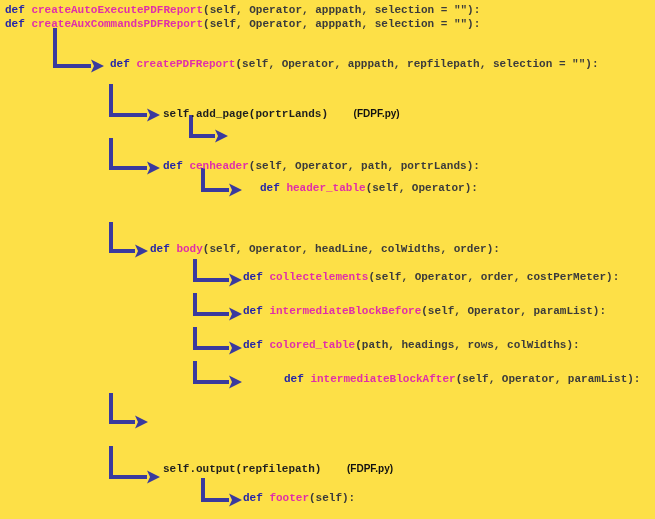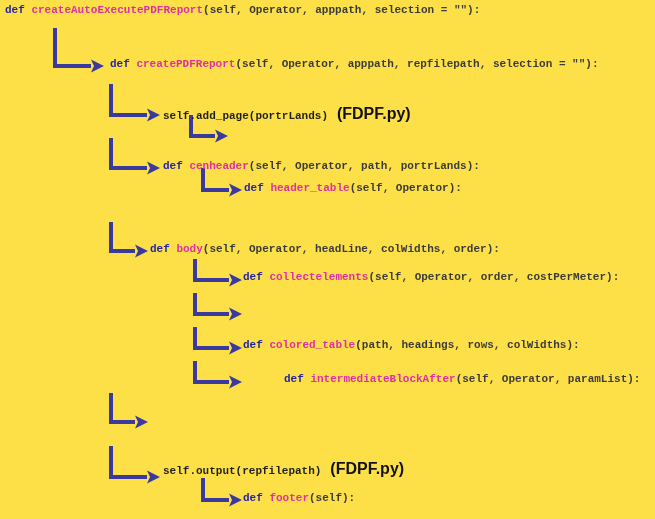--- a/index.html
+++ b/index.html
@@ -34,23 +34,24 @@
   .args {
     color: #3b3b3b;
     font-weight: bold;
   }
   .plain {
     color: #1f1f1f;
     font-weight: bold;
   }
   .file-tag {
     font-family: "Liberation Sans", "DejaVu Sans", sans-serif;
-    font-size: 16px;
+    font-size: 10px;
     font-weight: bold;
     color: #111111;
+    margin-left: 20px;
   }
   .arrow {
     position: absolute;
   }
   .arrow svg {
     display: block;
     overflow: visible;
   }
 </style>
 </head>
@@ -129,23 +130,25 @@
         <polygon points="52,31 39,24.5 42,31 39,37.5" fill="#3a3a9e"></polygon>
       </svg>
     </div>
     <div class="arrow" style="left: 200px; top: 478px; width: 42px; height: 26px;">
       <svg width="42" height="26" viewBox="0 0 42 26">
         <path d="M 3 0 L 3 22 L 29 22" stroke="#3a3a9e" stroke-width="4" fill="none" stroke-linecap="butt"></path>
         <polygon points="42,22 29,15.5 32,22 29,28.5" fill="#3a3a9e"></polygon>
       </svg>
     </div>
     <div class="code-line" style="left: 5px; top: 4px;"><span class="kw">def </span><span class="fn">createAutoExecutePDFReport</span><span class="args">(self, Operator, apppath, selection = ""):</span></div>
+    <div class="code-line" style="left: 5px; top: 18px;"><span class="kw">def </span><span class="fn">createAuxCommandsPDFReport</span><span class="args">(self, Operator, apppath, selection = ""):</span></div>
     <div class="code-line" style="left: 110px; top: 58px;"><span class="kw">def </span><span class="fn">createPDFReport</span><span class="args">(self, Operator, apppath, repfilepath, selection = ""):</span></div>
     <div class="code-line" style="left: 163px; top: 107px;"><span class="plain">self.add_page(portrLands)</span><span class="file-tag">  (FDPF.py)</span></div>
     <div class="code-line" style="left: 163px; top: 160px;"><span class="kw">def </span><span class="fn">cenheader</span><span class="args">(self, Operator, path, portrLands):</span></div>
-    <div class="code-line" style="left: 244px; top: 182px; text-align: center;"><span class="kw">def </span><span class="fn">header_table</span><span class="args">(self, Operator):</span></div>
+    <div class="code-line" style="left: 260px; top: 182px; text-align: center;"><span class="kw">def </span><span class="fn">header_table</span><span class="args">(self, Operator):</span></div>
     <div class="code-line" style="left: 243px; top: 271px;"><span class="kw">def </span><span class="fn">collectelements</span><span class="args">(self, Operator, order, costPerMeter):</span></div>
     <div class="code-line" style="left: 150px; top: 243px;"><span class="kw">def </span><span class="fn">body</span><span class="args">(self, Operator, headLine, colWidths, order):</span></div>
+    <div class="code-line" style="left: 243px; top: 305px;"><span class="kw">def </span><span class="fn">intermediateBlockBefore</span><span class="args">(self, Operator, paramList):</span></div>
     <div class="code-line" style="left: 243px; top: 339px;"><span class="kw">def </span><span class="fn">colored_table</span><span class="args">(path, headings, rows, colWidths):</span></div>
     <div class="code-line" style="left: 243px; top: 373px; margin-left: 41px;"><span class="kw">def </span><span class="fn">intermediateBlockAfter</span><span class="args">(self, Operator, paramList):</span></div>
     <div class="code-line" style="left: 163px; top: 462px;"><span class="plain">self.output(repfilepath)</span><span class="file-tag">  (FDPF.py)</span></div>
     <div class="code-line" style="left: 243px; top: 492px;"><span class="kw">def </span><span class="fn">footer</span><span class="args">(self):</span></div>
   </div>
 
 </body></html>

